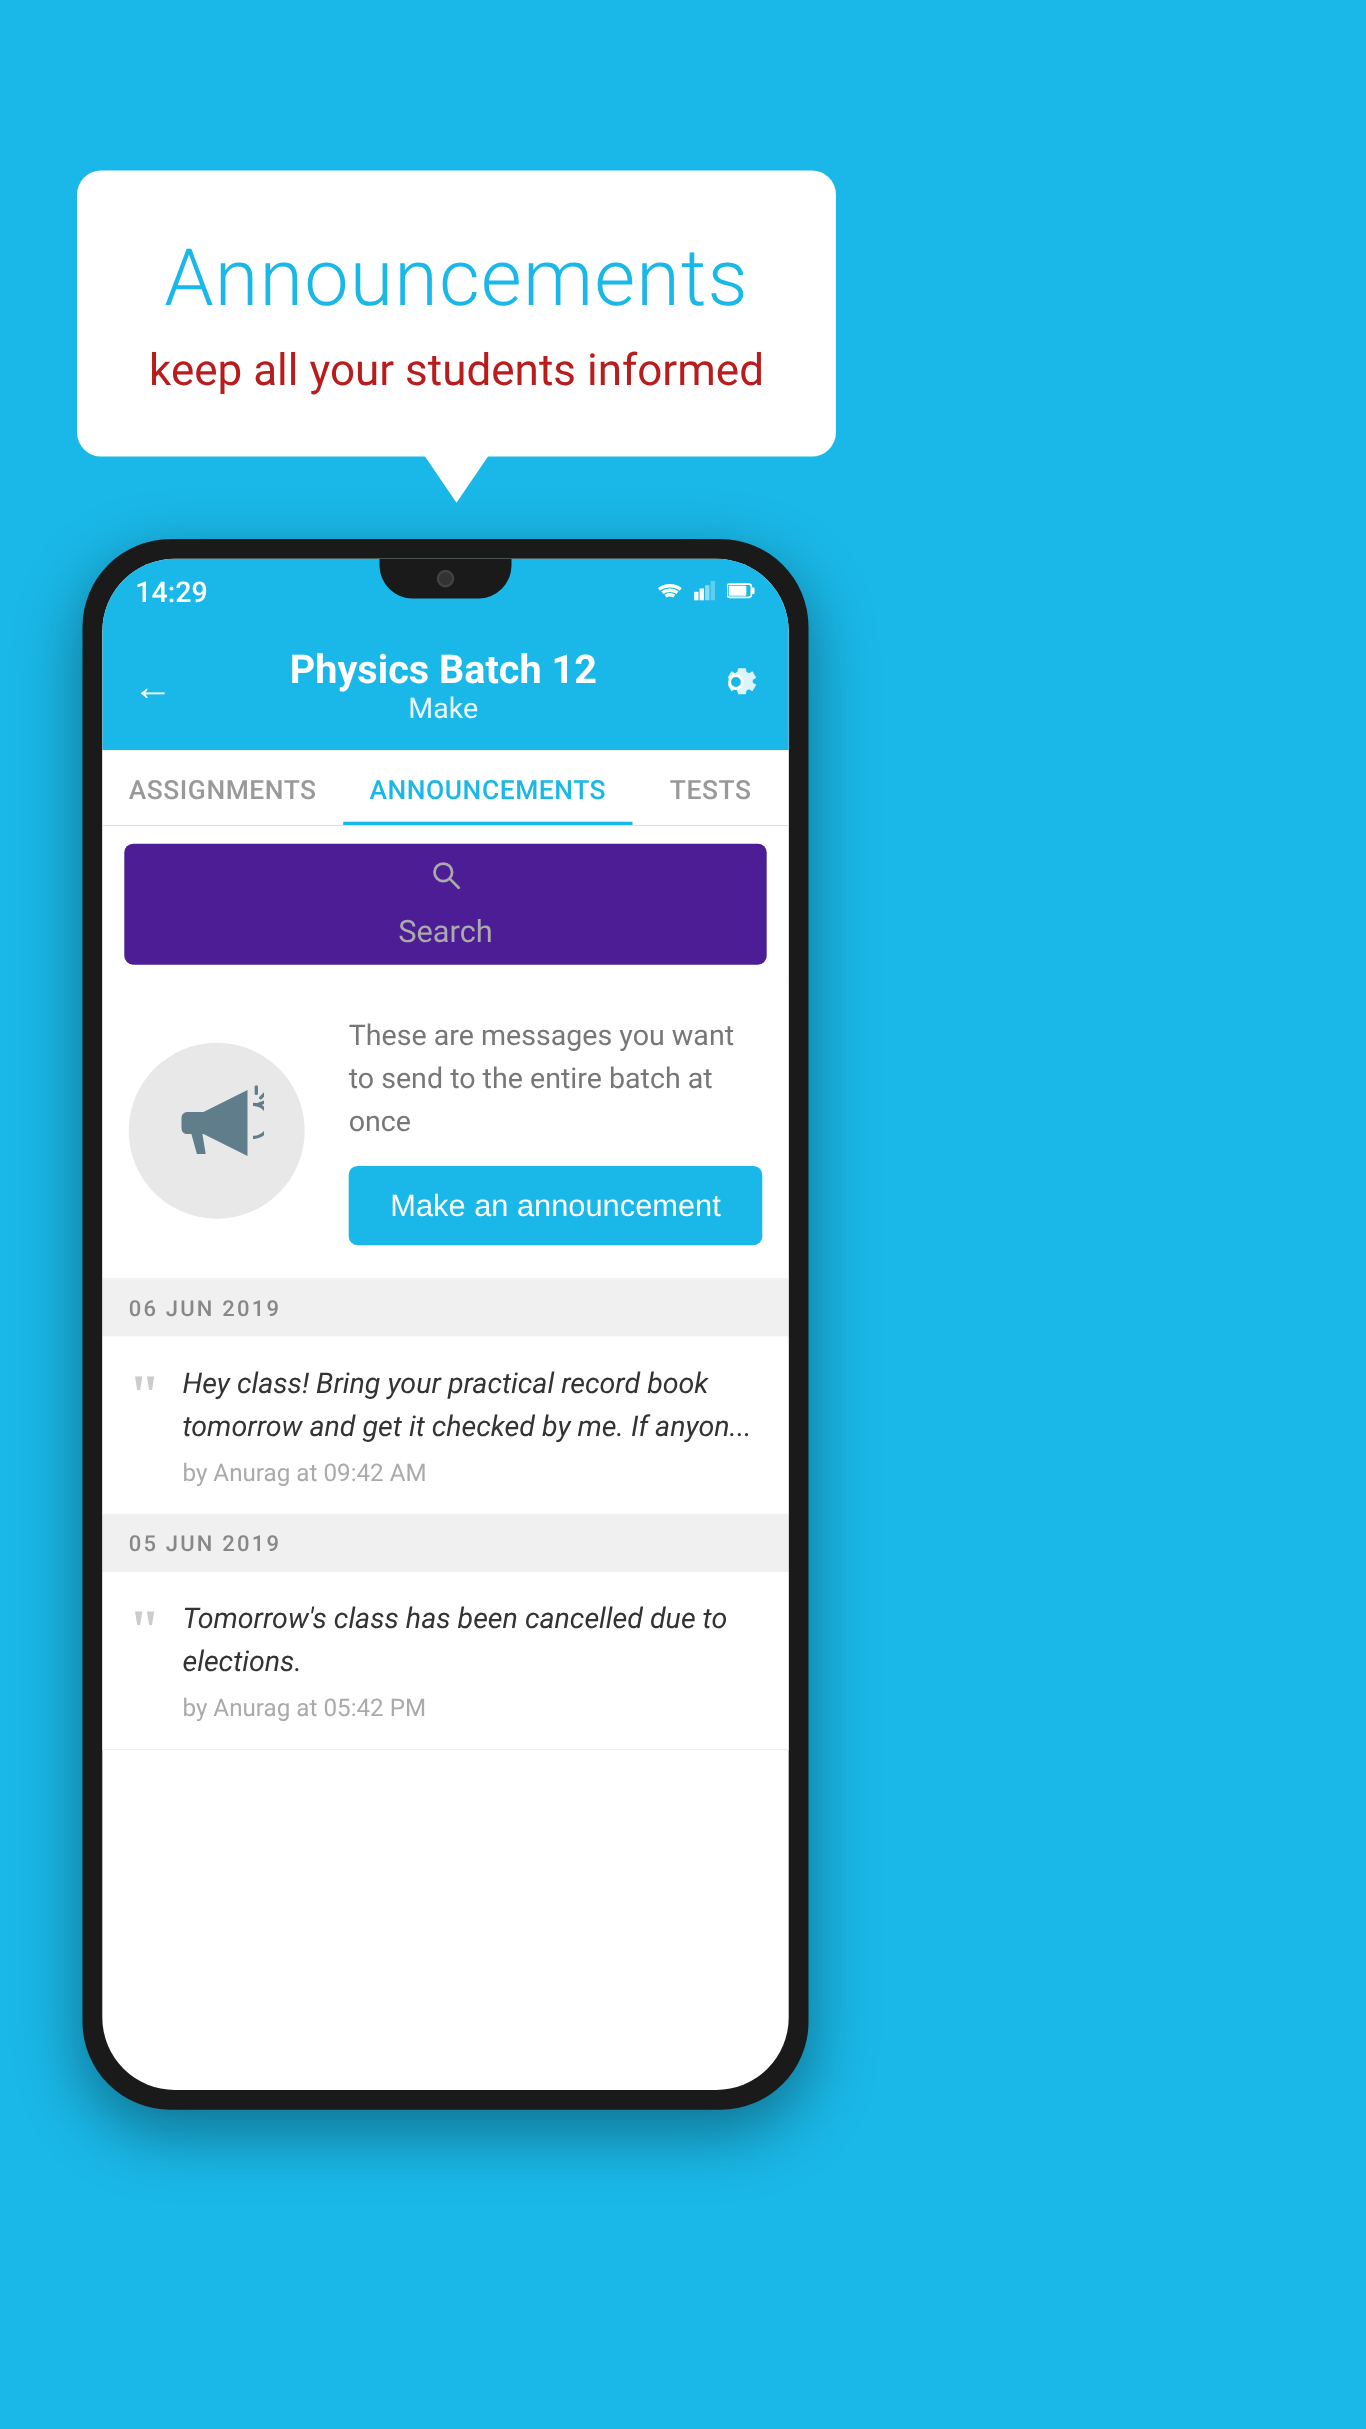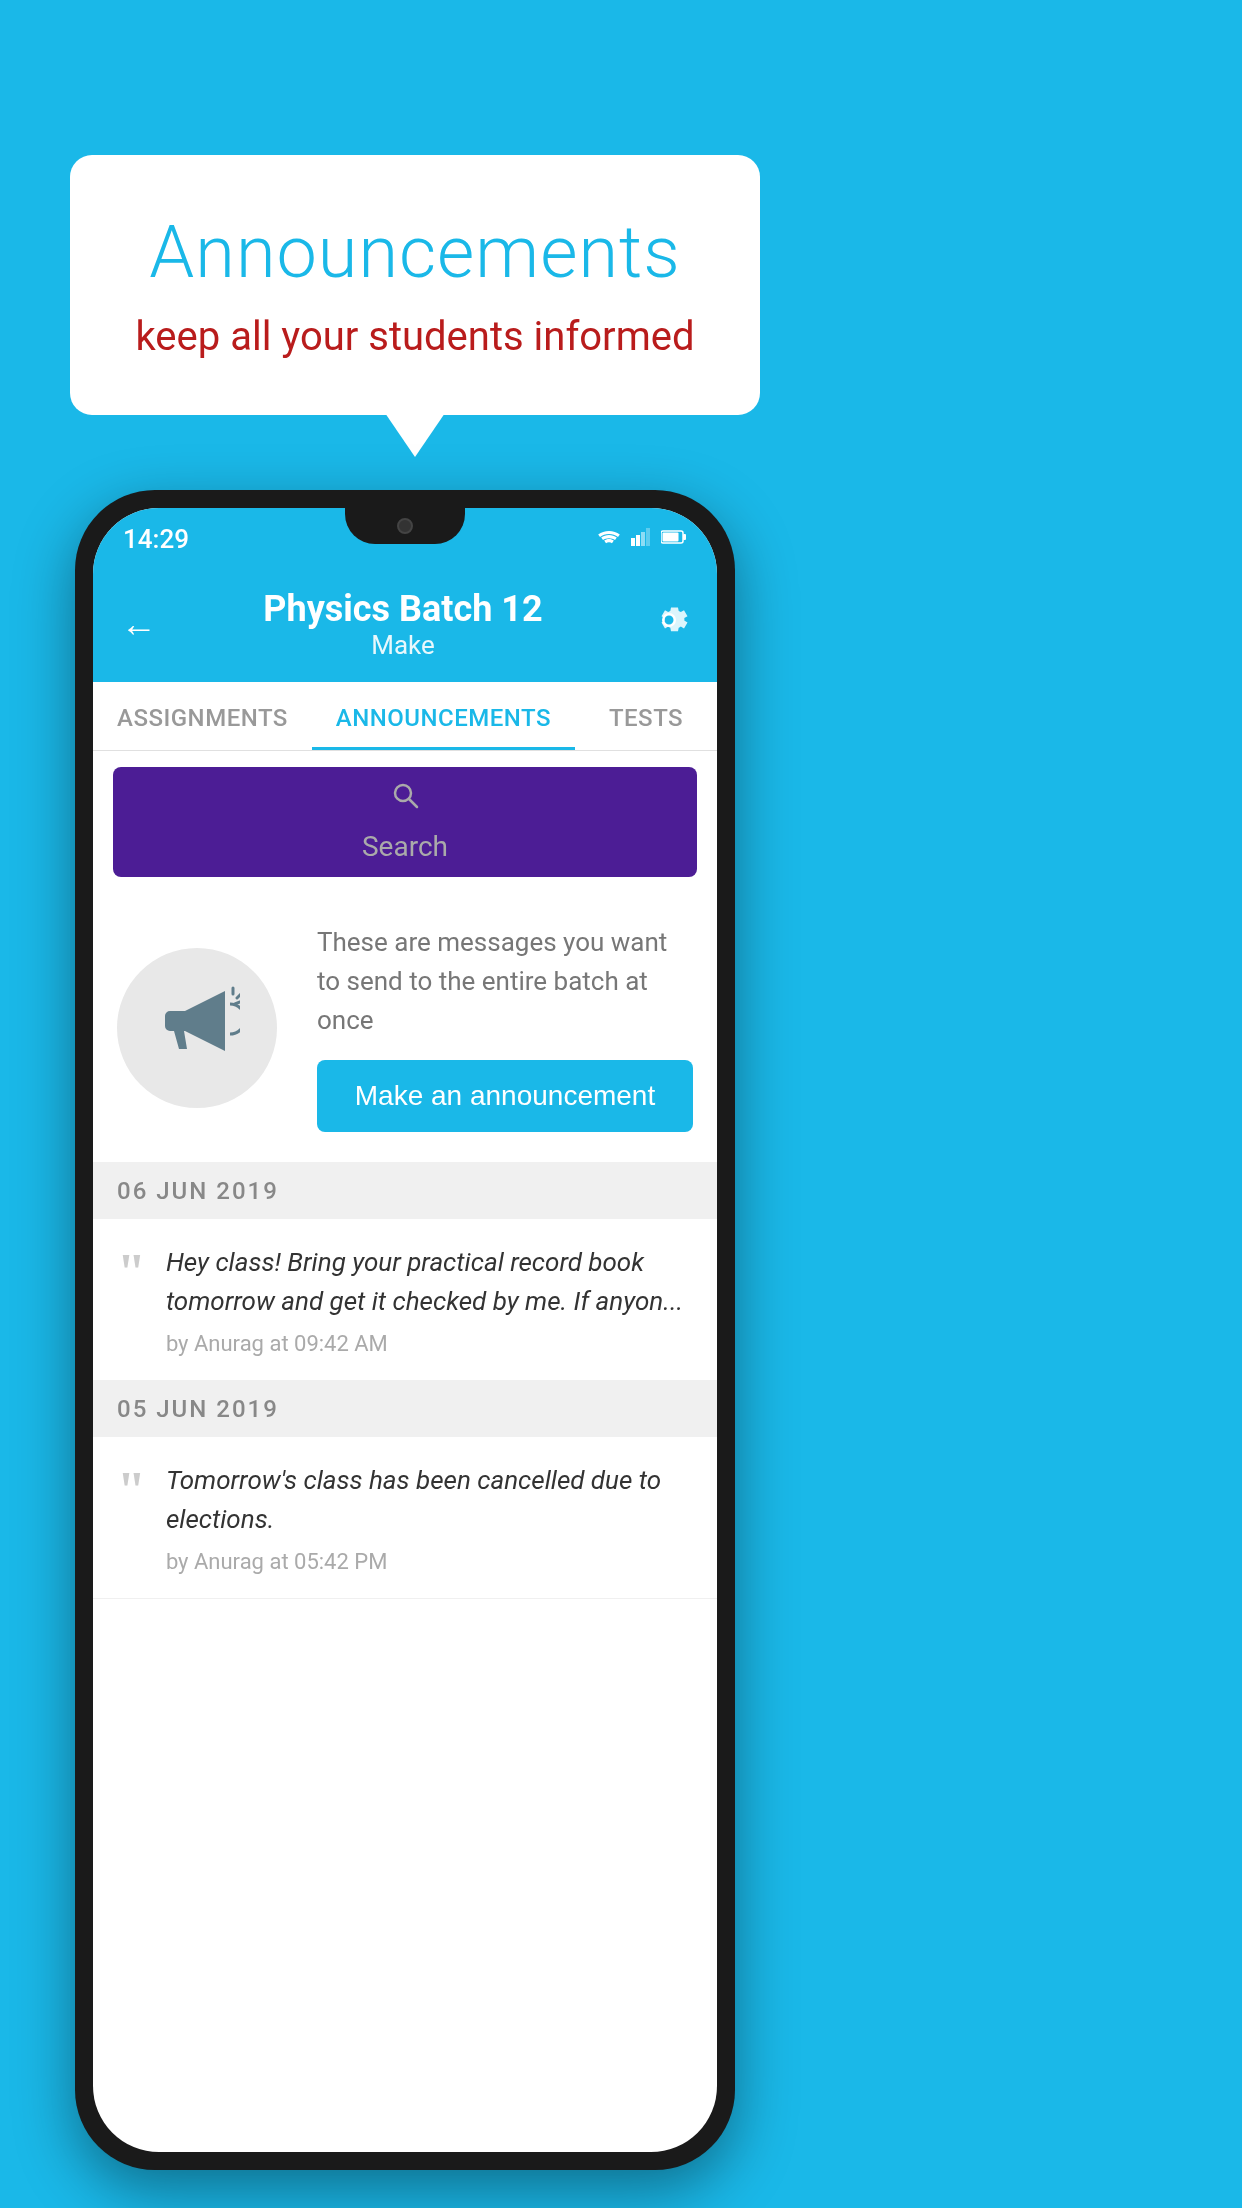--- a/index.html
+++ b/index.html
@@ -55,21 +55,21 @@
       color: #b91c1c;
       font-weight: 400;
     }
 
     
     .phone-mockup {
       position: absolute;
       top: 490px;
       left: 75px;
       width: 660px;
-      height: 1680px;
+      height: 1428px;
       background: #1a1a1a;
       border-radius: 80px;
       padding: 18px;
       box-shadow: 0 20px 60px rgba(0,0,0,0.4);
     }
 
     .phone-inner {
       width: 100%;
       height: 100%;
       background: white;
@@ -268,21 +268,21 @@
       cursor: pointer;
       width: 100%;
       text-align: center;
     }
 
     
     .date-separator {
       background: #f0f0f0;
       padding: 14px 24px;
       color: #888;
-      font-size: 24px;
+      font-size: 20px;
       font-weight: 500;
       letter-spacing: 2px;
     }
 
     
     .announcement-item {
       background: white;
       padding: 24px;
       display: flex;
       align-items: flex-start;

